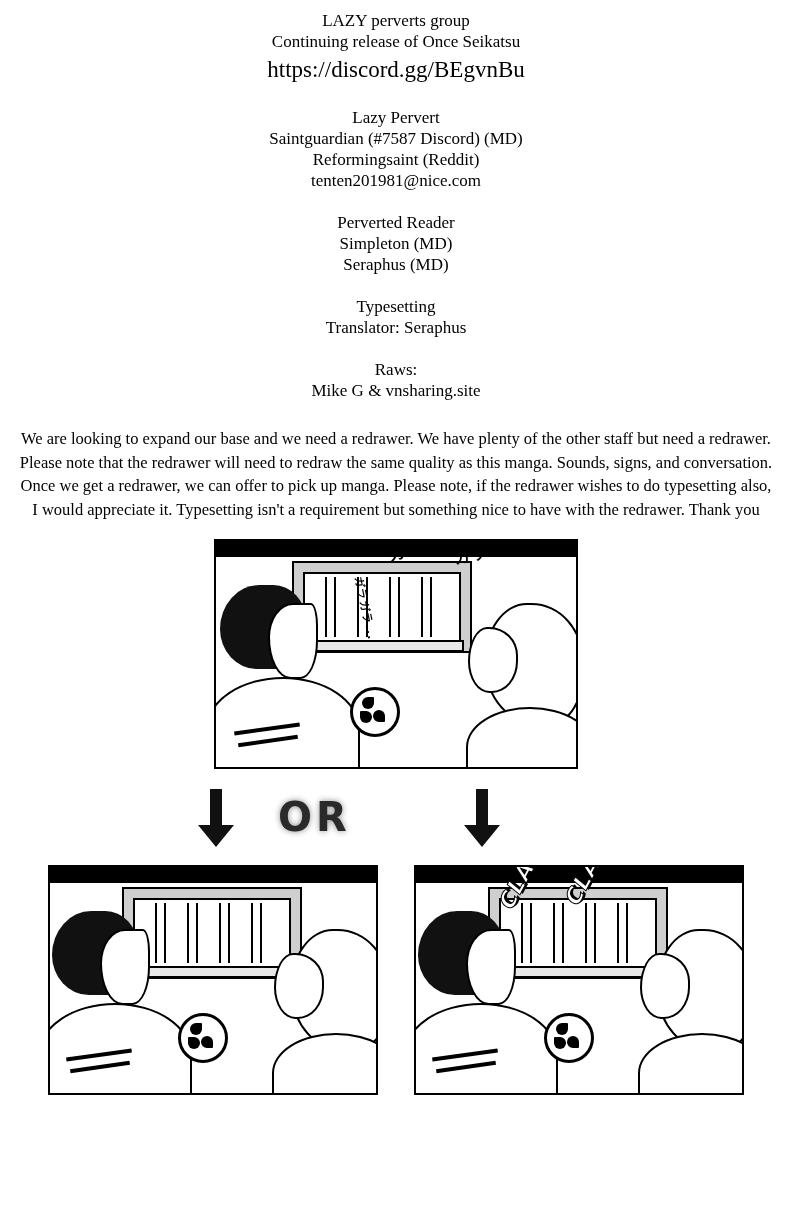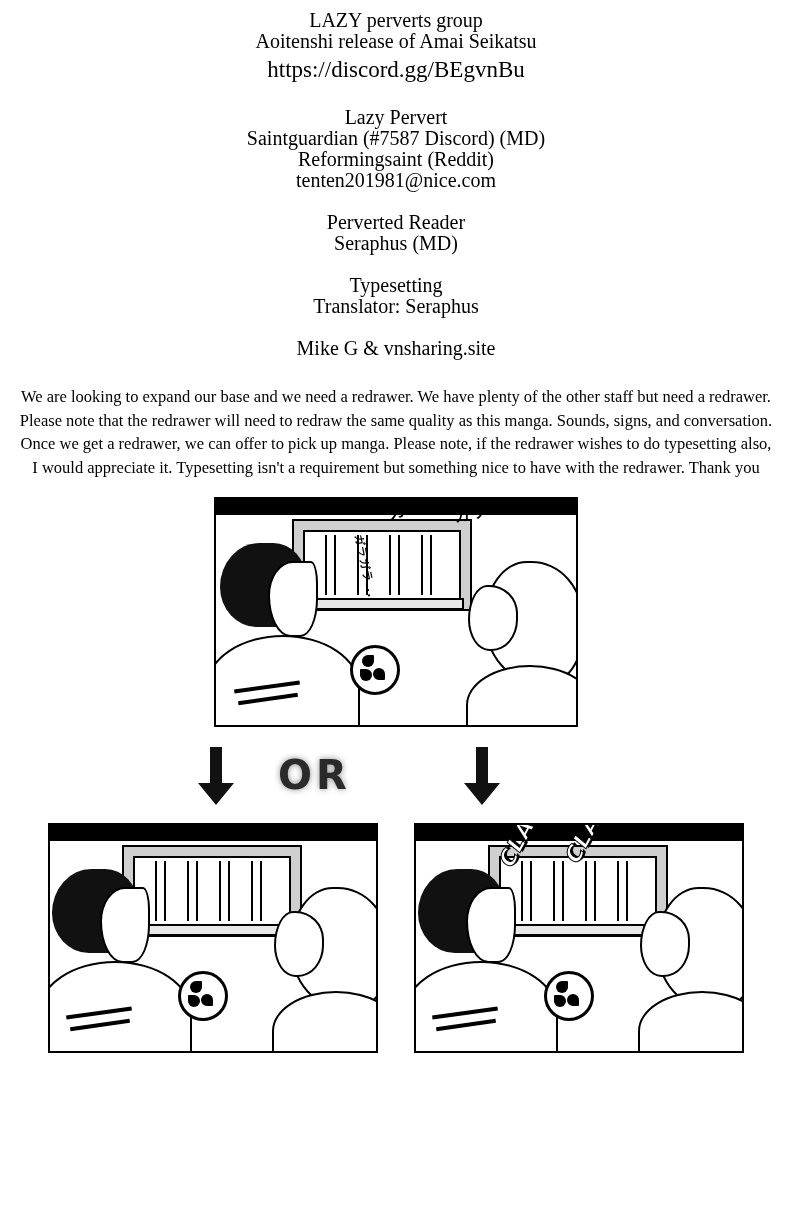--- a/index.html
+++ b/index.html
@@ -21,21 +21,21 @@
     position: relative;
     box-sizing: border-box;
   }
 
   
   .credits {
     text-align: center;
     padding-top: 10px;
   }
   .line {
-    font-size: 20px;
+    font-size: 17px;
     line-height: 21px;
     white-space: pre;
   }
   .line.big {
     font-size: 23px;
     line-height: 32px;
     padding-top: 2px;
   }
   .gap {
     height: 21px;
@@ -199,42 +199,44 @@
     text-shadow: 0 0 6px rgba(0,0,0,0.45);
   }
 </style>
 </head>
 <body>
 
 <div class="page">
 
   <div class="credits">
     <div class="line">LAZY perverts group</div>
-    <div class="line">Aoitenshi release of Amai Seikatsu</div>
+    <div class="line">Continuing release of Once Seikatsu</div>
     <div class="line big">https://discord.gg/BEgvnBu</div>
 
     <div class="gap"></div>
 
     <div class="line">Lazy Pervert</div>
     <div class="line">Saintguardian (#7587 Discord) (MD)</div>
     <div class="line">Reformingsaint (Reddit)</div>
     <div class="line">tenten201981@nice.com</div>
 
     <div class="gap"></div>
 
     <div class="line">Perverted Reader</div>
+    <div class="line">Simpleton (MD)</div>
     <div class="line">Seraphus (MD)</div>
 
     <div class="gap"></div>
 
     <div class="line">Typesetting</div>
     <div class="line">Translator: Seraphus</div>
 
     <div class="gap"></div>
 
+    <div class="line">Raws:</div>
     <div class="line">Mike G &amp; vnsharing.site</div>
   </div>
 
   <div class="notice">We are looking to expand our base and we need a redrawer.  We have plenty of the other staff but need a redrawer.  Please note that the redrawer will need to redraw the same quality as this manga.  Sounds, signs, and conversation.  Once we get a redrawer, we can offer to pick up manga.  Please note, if the redrawer wishes to do typesetting also, I would appreciate it.  Typesetting isn't a requirement but something nice to have with the redrawer.  Thank you</div>
 
   <div class="comic">
 
     <div class="panel panel-top">
       <div class="wall"></div>
       <div class="wall-top-band"></div>

